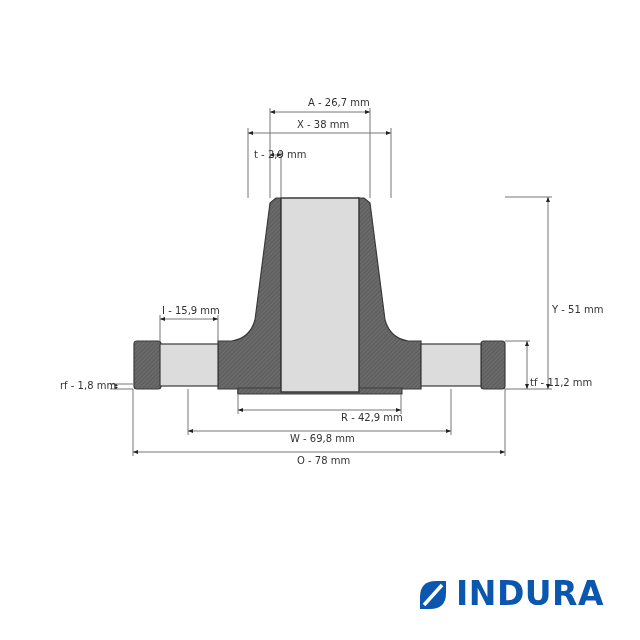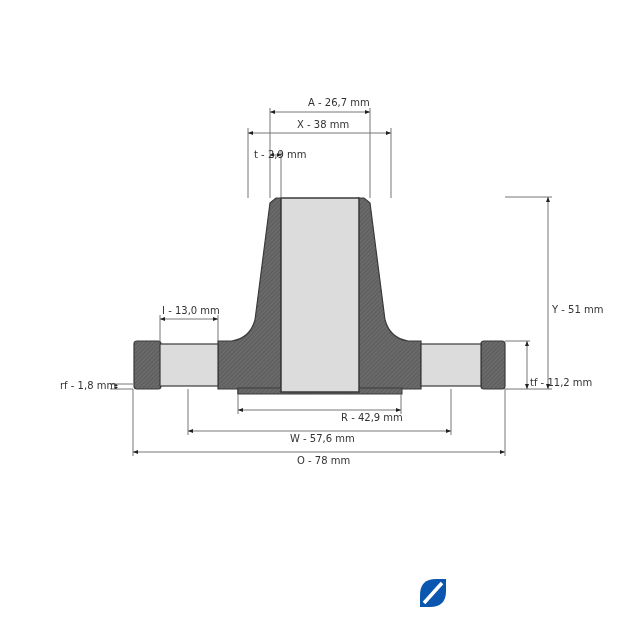--- a/index.html
+++ b/index.html
@@ -99,26 +99,27 @@
     <path d="M188 431 l5 -2 v4z"></path>
       <path d="M451 431 l-5 -2 v4z"></path>
     <path d="M133 452 l5 -2 v4z"></path>
       <path d="M505 452 l-5 -2 v4z"></path>
   </g>
 </svg>
 
 <div class="dim-label" style="left:308px; top:97px;">A - 26,7 mm</div>
 <div class="dim-label" style="left:297px; top:119px;">X - 38 mm</div>
 <div class="dim-label" style="left:254px; top:141px;margin-top:8px;">t - 2,9 mm</div>
-<div class="dim-label" style="left:162px; top:305px;">I - 13,0 mm</div>
+<div class="dim-label" style="left:162px; top:305px;">I - 15,9 mm</div>
 <div class="dim-label" style="left:552px; top:304px;">Y - 51 mm</div>
 <div class="dim-label" style="left:530px; top:357px;margin-top:20px;">tf - 11,2 mm</div>
 <div class="dim-label" style="left:60px; top:380px;">rf - 1,8 mm</div>
 <div class="dim-label" style="left:293px; top:412px;margin-left:48px;">R - 42,9 mm</div>
-<div class="dim-label" style="left:290px; top:433px;">W - 57,6 mm</div>
+<div class="dim-label" style="left:290px; top:433px;">W - 69,8 mm</div>
 <div class="dim-label" style="left:297px; top:455px;">O - 78 mm</div>
 
 <div class="logo">
   <svg width="30" height="30" viewBox="0 0 30 30">
     <path d="M2 30 L2 18 Q2 2 18 2 L28 2 L28 14 Q28 30 12 30 Z" fill="#0b57b0"></path>
     <path d="M6 26 L24 6" stroke="#ffffff" stroke-width="3.5"></path>
   </svg>
+  <span class="logo-text">INDURA</span>
 </div>
 
 </body></html>

